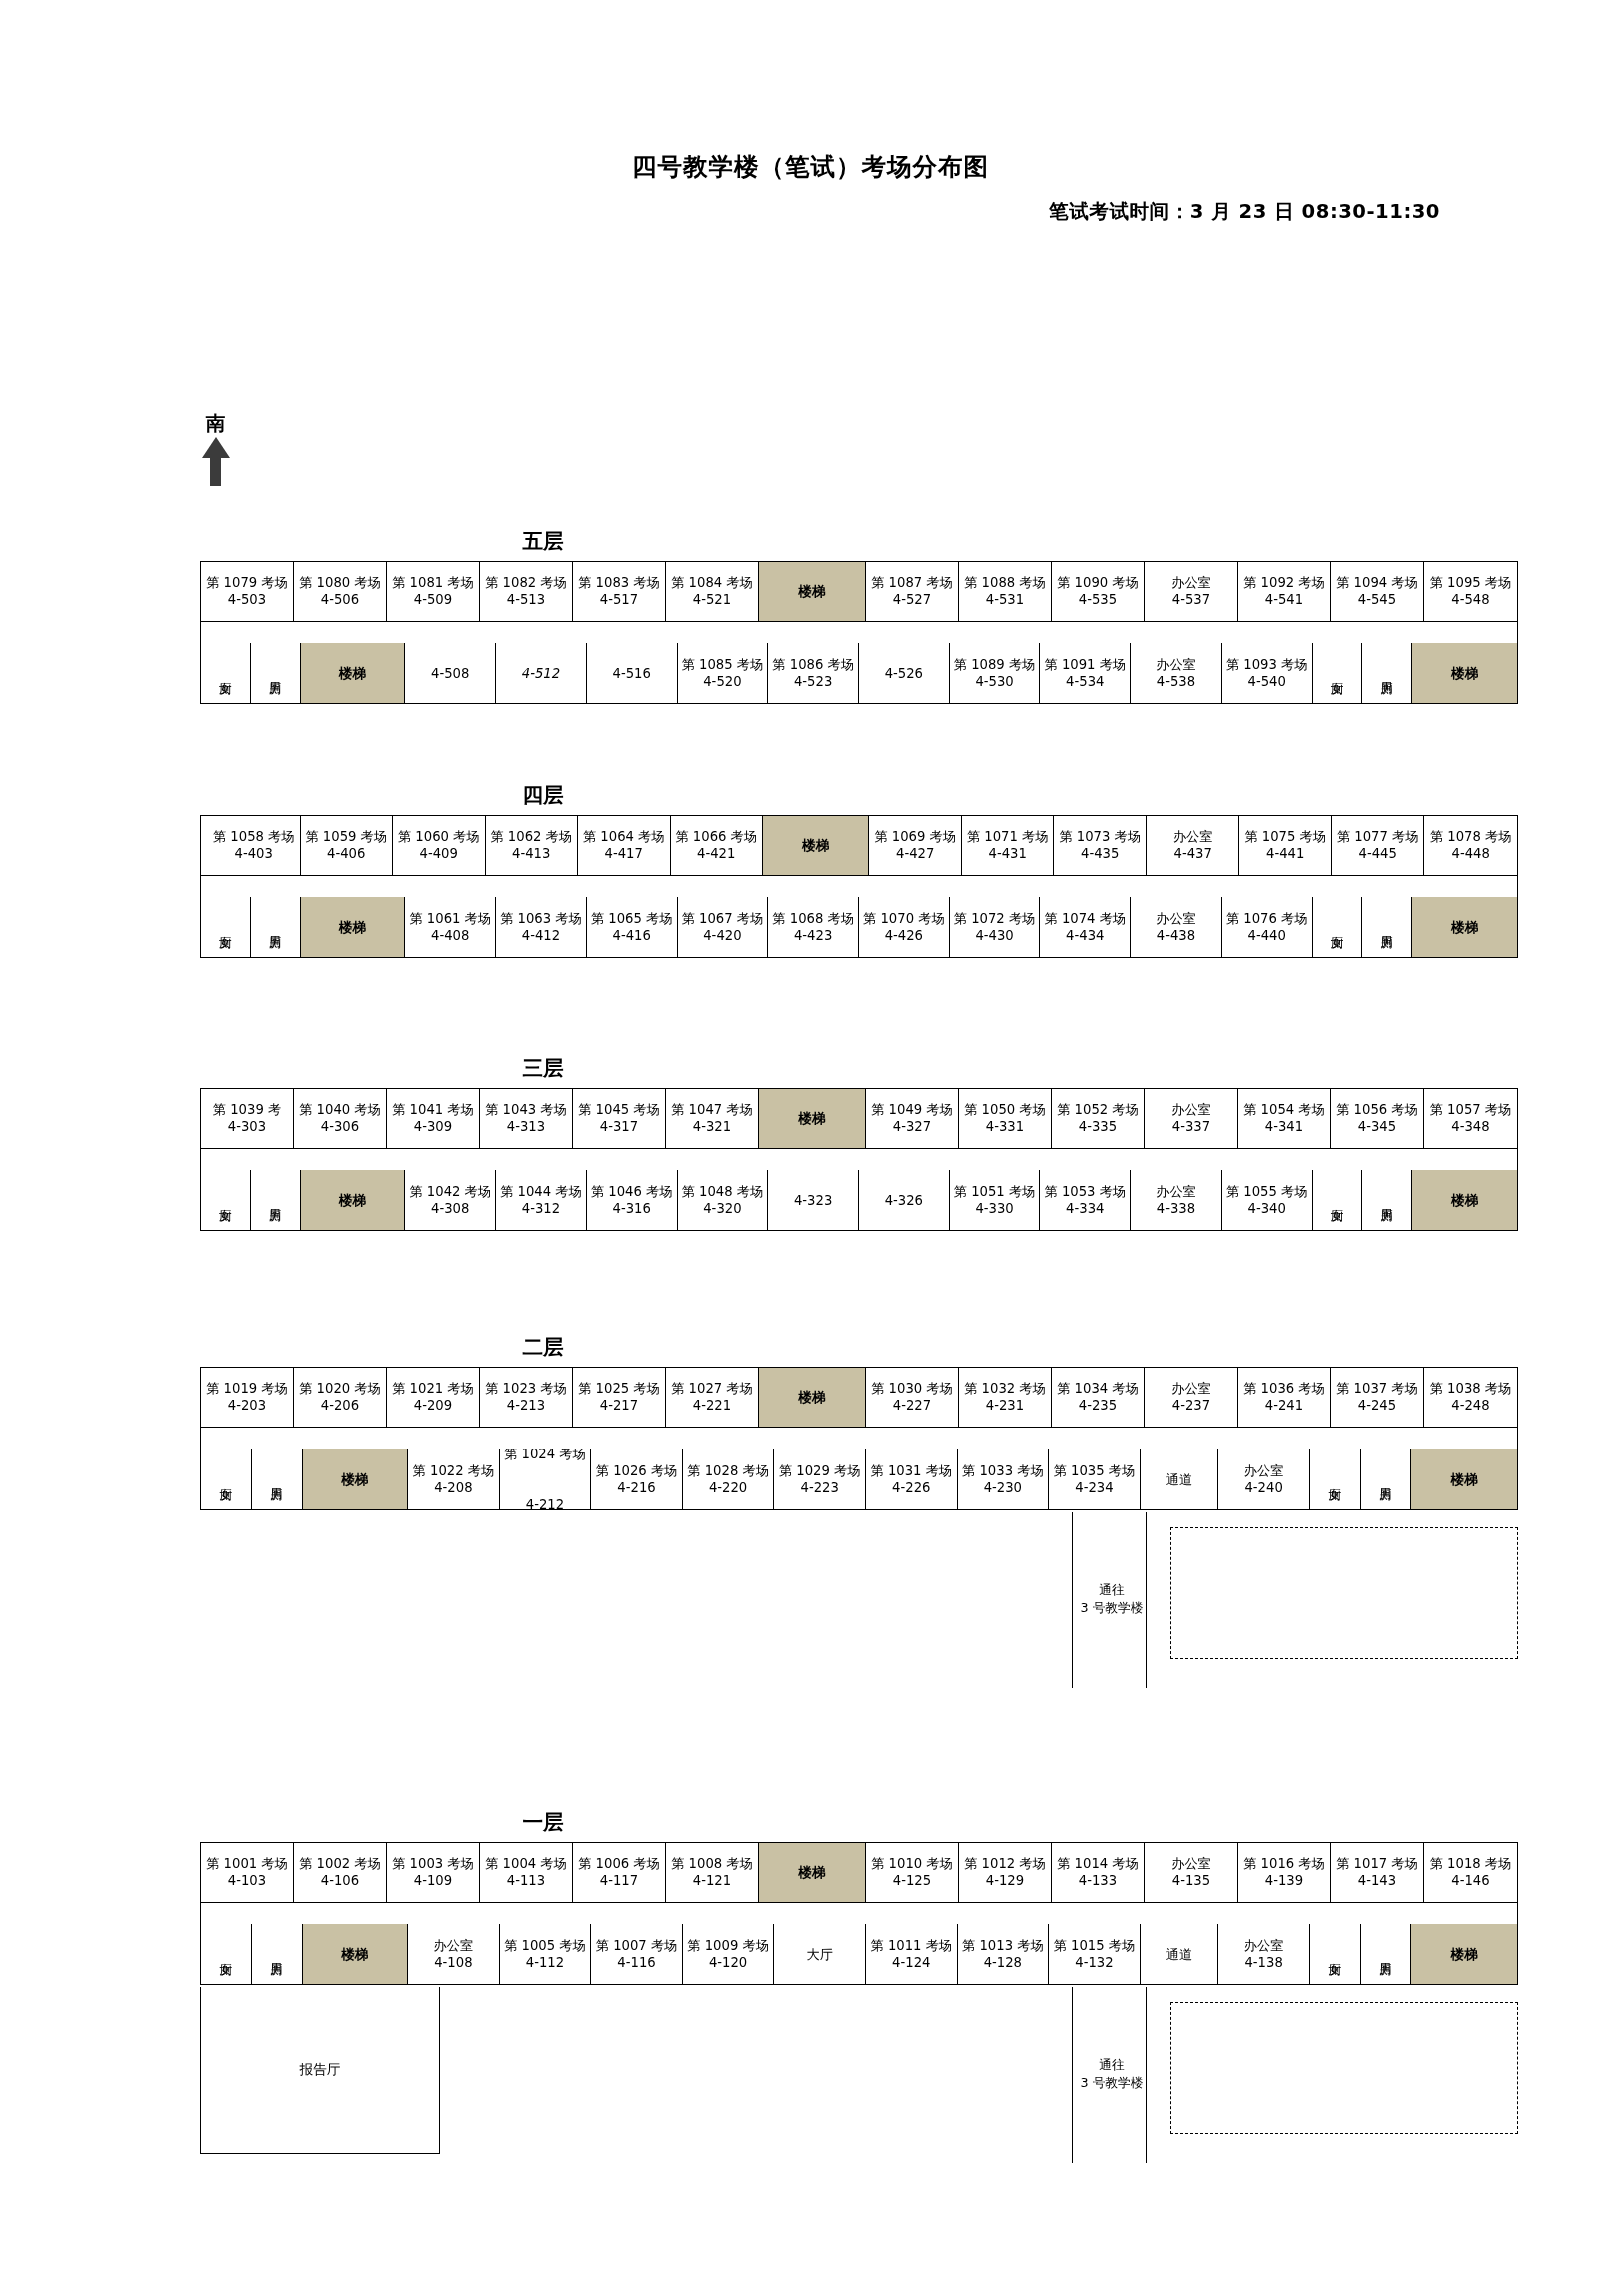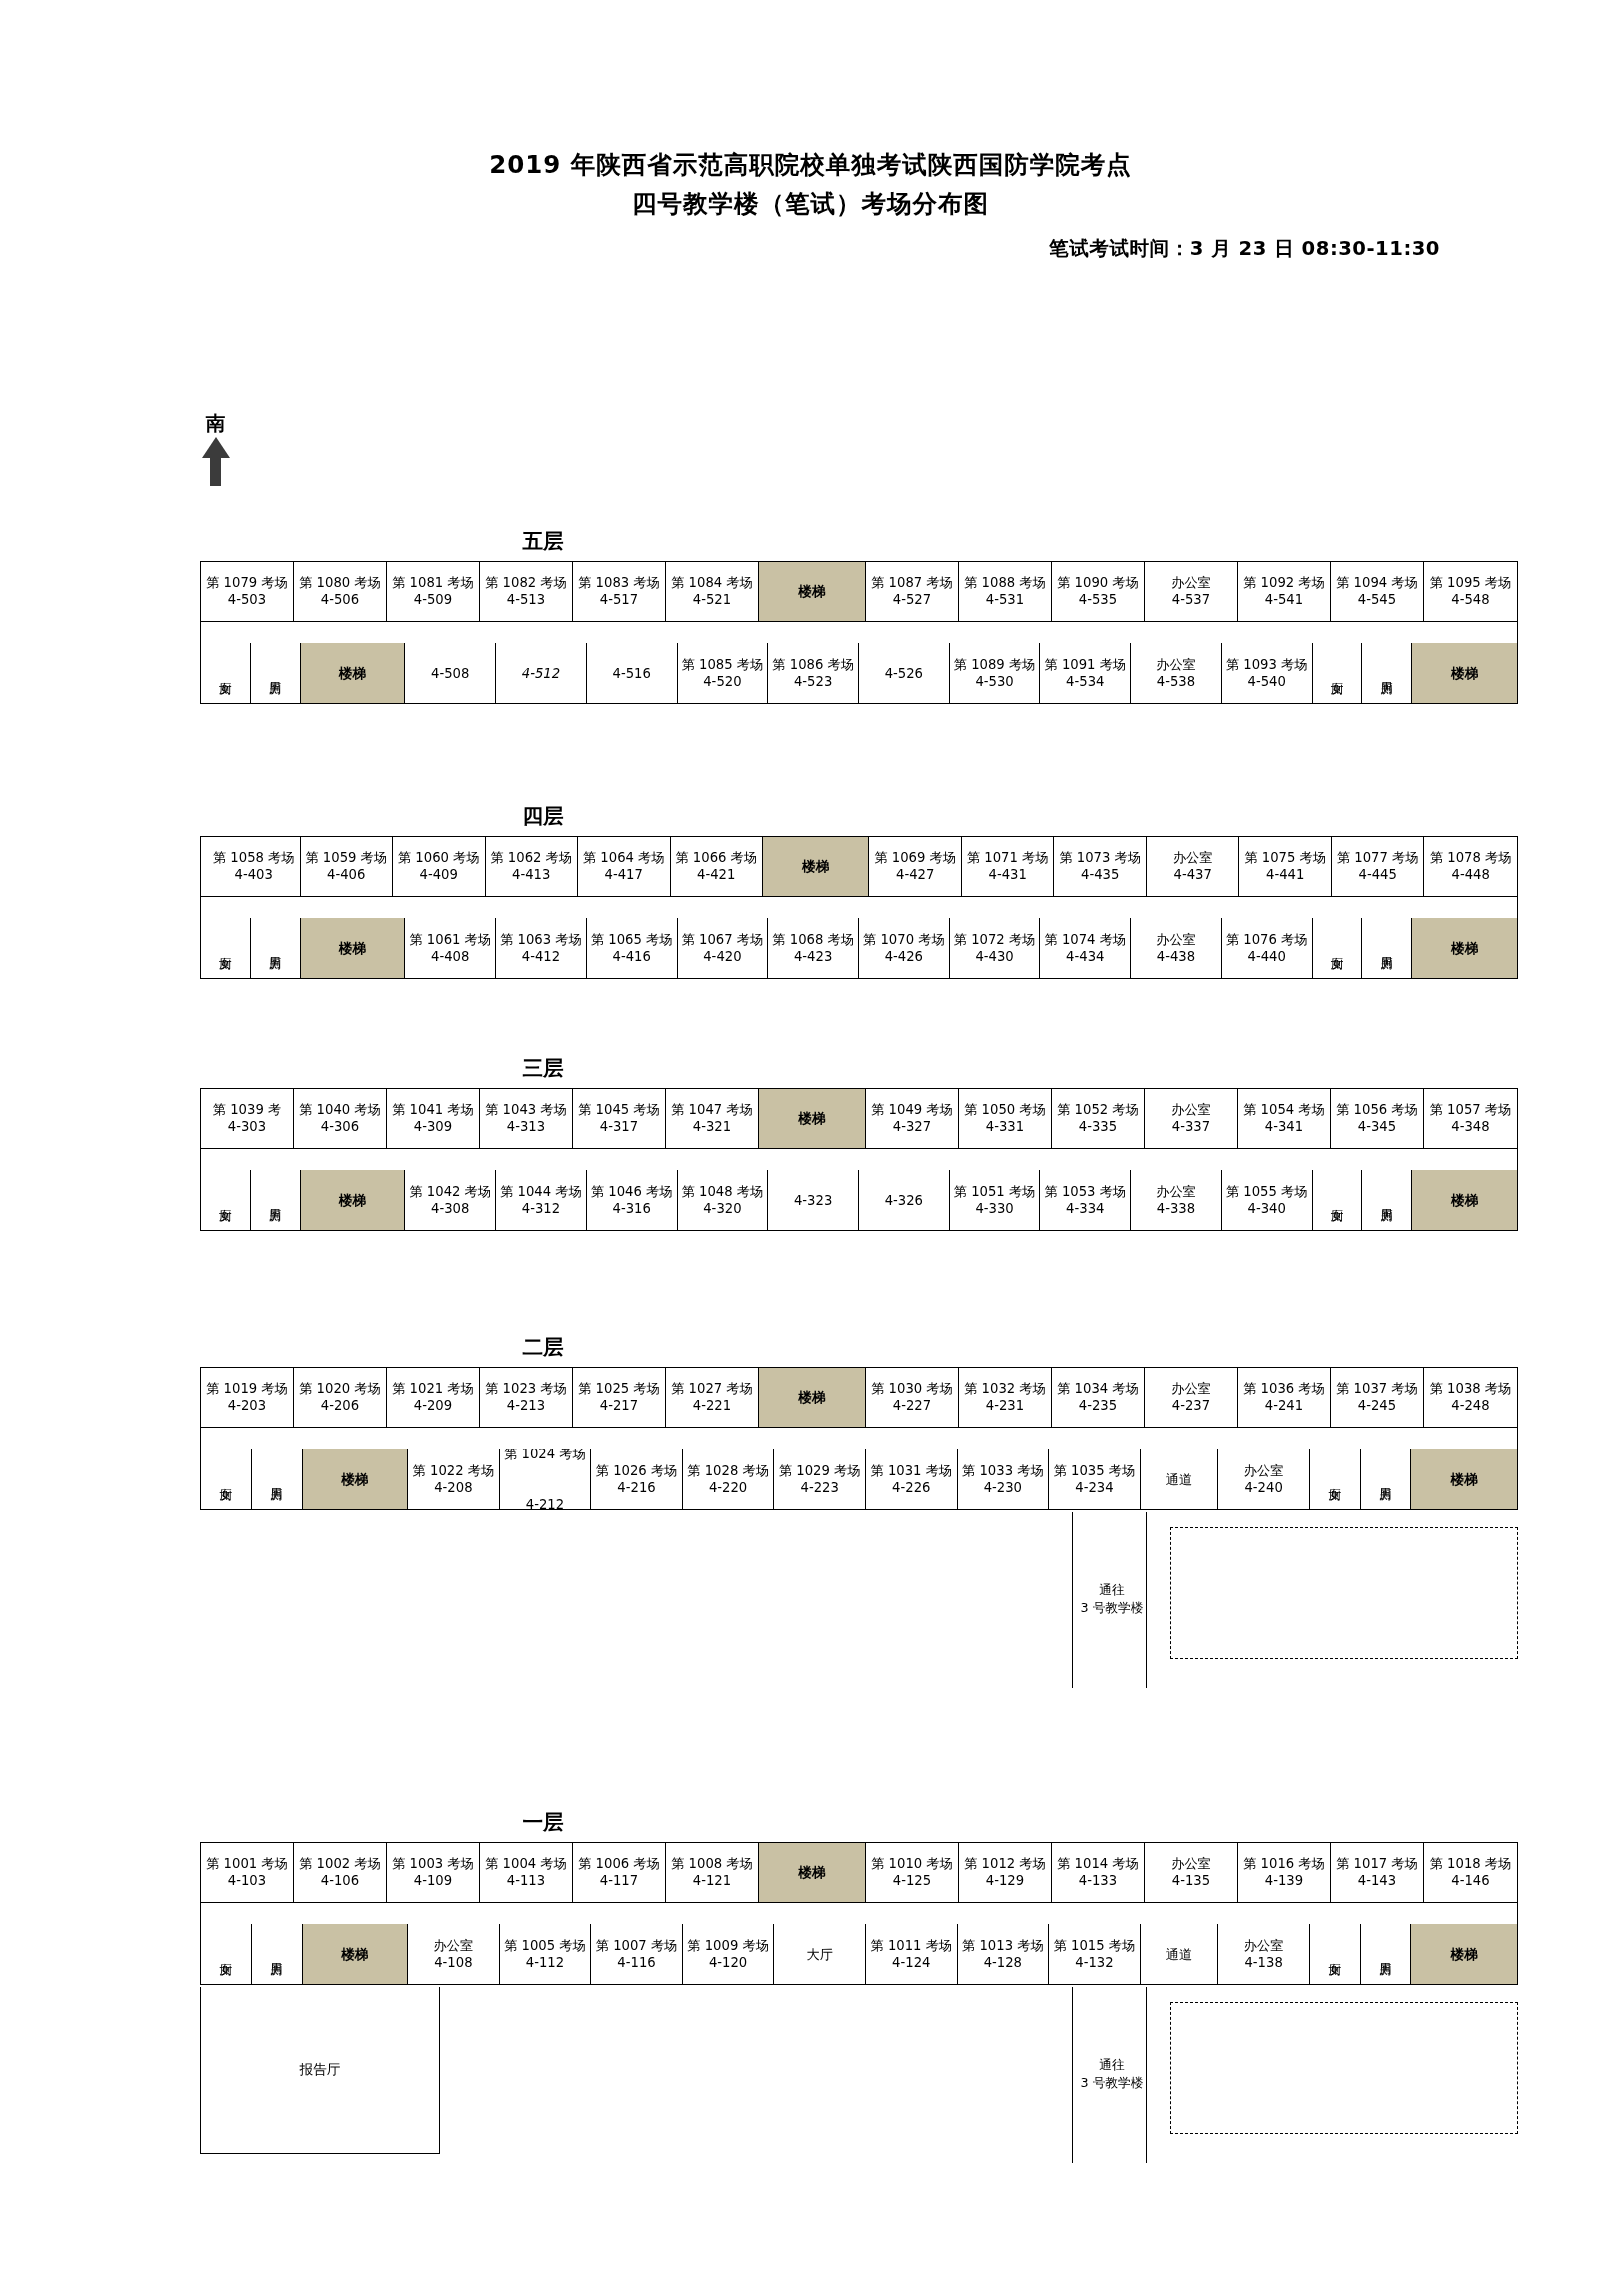--- a/index.html
+++ b/index.html
@@ -158,21 +158,20 @@
     justify-content:center;
     font-size:13.7px;
   }
 </style>
 </head>
 <body>
 
 <div class="page">
 
   <div class="title-block">
-    <div class="title1">2019 年陕西省示范高职院校单独考试陕西国防学院考点</div>
     <div class="title2">四号教学楼（笔试）考场分布图</div>
   </div>
   <div class="exam-time">笔试考试时间：3 月 23 日 08:30-11:30</div>
 
   <div class="compass">
     <div class="label">南</div>
     <div class="arrow">
       <div class="head"></div>
       <div class="shaft"></div>
     </div>
@@ -289,21 +288,21 @@
             <div class="l1">女厕</div>
           </div>
           <div class="cell wc" style="width: 50px;">
             <div class="l1">男厕</div>
           </div>
           <div class="cell stair" style="width: 105px;">
             <div class="l1">楼梯</div>
           </div>
         </div>
       </div>
-      <div class="floor" style="top: 655px;">
+      <div class="floor" style="top: 634px;">
         <div class="floor-label">四层</div>
         <div class="row top" style="width: 1318px; padding-left: 7px;">
           <div class="cell" style="width: 93px;">
             <div class="l1">第 1058 考场</div>
             <div class="l2">4-403</div>
           </div>
           <div class="cell" style="width: 93px;">
             <div class="l1">第 1059 考场</div>
             <div class="l2">4-406</div>
           </div>

